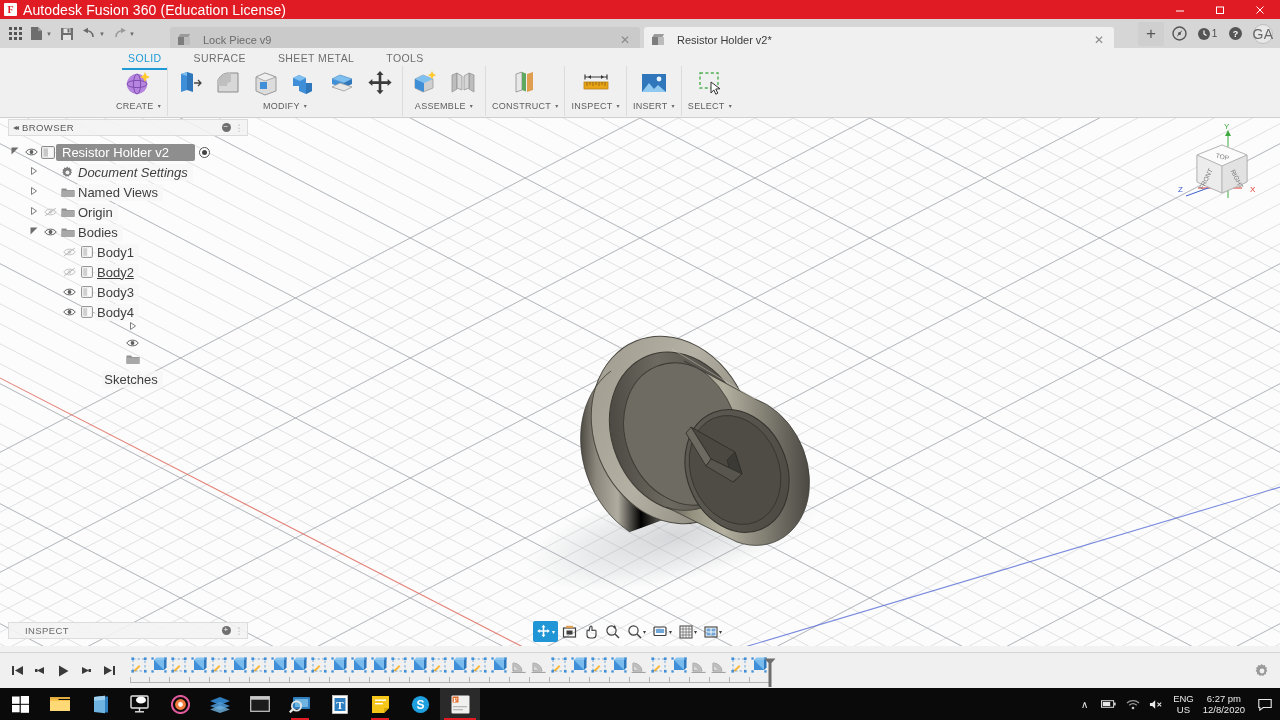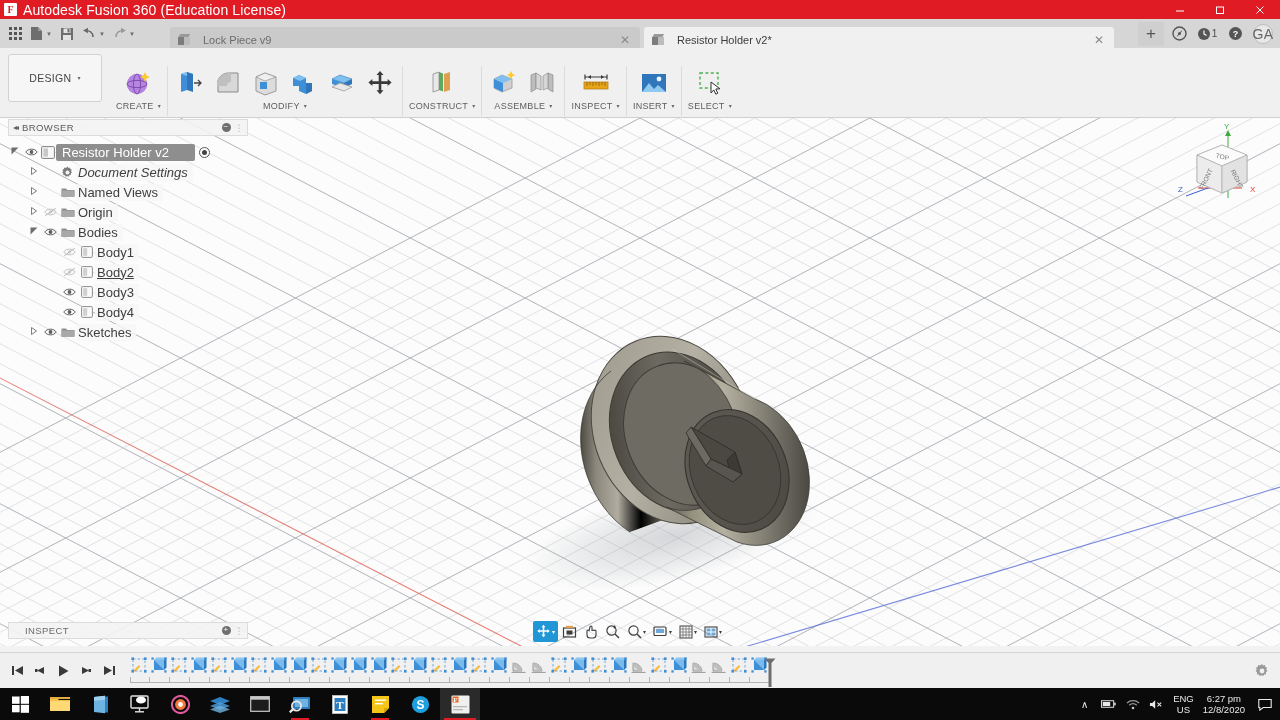--- a/index.html
+++ b/index.html
@@ -332,25 +332,27 @@
         <text x="7.5" y="11" font-size="9" fill="#fff" text-anchor="middle" font-family="Liberation Sans, sans-serif" font-weight="bold">?</text>
       </svg>
     </div>
     <div class="tr-btn">
       <span class="avatar">GA</span>
     </div>
   </div>
 
   <div class="ribbon">
 
-    <div class="design-box">
-      <span>DESIGN</span>
-      <span class="caret">▾</span>
-    </div>
-
+
+    <div class="ws-tabs">
+      <div class="ws-tab active">SOLID</div>
+      <div class="ws-tab">SURFACE</div>
+      <div class="ws-tab">SHEET METAL</div>
+      <div class="ws-tab">TOOLS</div>
+    </div>
 
     <div class="panels">
 
       <div class="panel">
         <div class="panel-icons">
           <div class="pbtn">
             <svg width="30" height="30" viewBox="0 0 30 30">
               <ellipse cx="14" cy="16" rx="10" ry="10" fill="#a06fd0"></ellipse>
               <path d="M4 16 a10 10 0 0 0 20 0 a10 10 0 0 0 -20 0" fill="#b585e0"></path>
               <ellipse cx="14" cy="16" rx="10" ry="3.6" fill="none" stroke="#7e4db0" stroke-width="1"></ellipse>
@@ -412,53 +414,53 @@
         <div class="panel-label">
           <span>MODIFY</span>
           <span class="caret">▾</span>
         </div>
       </div>
 
       <div class="panel">
         <div class="panel-icons">
           <div class="pbtn">
             <svg width="30" height="30" viewBox="0 0 30 30">
-              <path d="M6 6 l6 -2 v18 l-6 2 z" fill="#e8e8e8" stroke="#8e8e8e" stroke-width=".8"></path>
-              <path d="M12 4 l4 1.5 v18 l-4 -1.5 z" fill="#5fa85f"></path>
-              <path d="M17 6 l6 -2 v18 l-6 2 z" fill="#e09f50"></path>
-            </svg>
-          </div>
-        </div>
-        <div class="panel-label">
-          <span>CONSTRUCT</span>
-          <span class="caret">▾</span>
-        </div>
-      </div>
-
-      <div class="panel">
-        <div class="panel-icons">
-          <div class="pbtn">
-            <svg width="30" height="30" viewBox="0 0 30 30">
               <path d="M5 11 l8 -4 l10 4 v9 l-10 4 l-8 -4 z" fill="#cfcfcf" stroke="#9a9a9a" stroke-width=".8"></path>
               <path d="M5 11 l8 -4 l10 4 l-9 4 z" fill="#7fc0f0"></path>
               <path d="M5 11 l9 4 v9 l-9 -4 z" fill="#3f8fd8"></path>
               <path d="M22 3 l1.3 2.8 l2.8 1.3 l-2.8 1.3 l-1.3 2.8 l-1.3 -2.8 l-2.8 -1.3 l2.8 -1.3 z" fill="#ffc930"></path>
             </svg>
           </div>
           <div class="pbtn">
             <svg width="30" height="30" viewBox="0 0 30 30">
               <path d="M4 7 l5 -2 v16 l-5 3 z" fill="#bdbdbd" stroke="#8e8e8e" stroke-width=".7"></path>
               <path d="M9 5 l5 3 v14 l-5 -2 z" fill="#d6d6d6" stroke="#8e8e8e" stroke-width=".7"></path>
               <path d="M26 7 l-5 -2 v16 l5 3 z" fill="#bdbdbd" stroke="#8e8e8e" stroke-width=".7"></path>
               <path d="M21 5 l-5 3 v14 l5 -2 z" fill="#d6d6d6" stroke="#8e8e8e" stroke-width=".7"></path>
             </svg>
           </div>
         </div>
         <div class="panel-label">
           <span>ASSEMBLE</span>
+          <span class="caret">▾</span>
+        </div>
+      </div>
+
+      <div class="panel">
+        <div class="panel-icons">
+          <div class="pbtn">
+            <svg width="30" height="30" viewBox="0 0 30 30">
+              <path d="M6 6 l6 -2 v18 l-6 2 z" fill="#e8e8e8" stroke="#8e8e8e" stroke-width=".8"></path>
+              <path d="M12 4 l4 1.5 v18 l-4 -1.5 z" fill="#5fa85f"></path>
+              <path d="M17 6 l6 -2 v18 l-6 2 z" fill="#e09f50"></path>
+            </svg>
+          </div>
+        </div>
+        <div class="panel-label">
+          <span>CONSTRUCT</span>
           <span class="caret">▾</span>
         </div>
       </div>
 
       <div class="panel">
         <div class="panel-icons">
           <div class="pbtn">
             <svg width="30" height="30" viewBox="0 0 30 30">
               <path d="M4 9 h22 M4 6.5 v5 M26 6.5 v5" stroke="#3a3a3a" stroke-width="1.2" fill="none"></path>
               <path d="M7 9 l3 -2 v4 z M23 9 l-3 -2 v4 z" fill="#3a3a3a"></path>
@@ -885,21 +887,21 @@
             <circle cx="6.5" cy="5" r="1.9" fill="#5e5e5e"></circle>
           </svg></span>
         <span class="folder">
           <svg width="12" height="12" viewBox="0 0 12 12">
             <rect x="0.6" y="0.6" width="10.8" height="10.8" rx="1" fill="#fafafa" stroke="#8e8e8e" stroke-width="1"></rect>
             <path d="M2.2 2.2 h4 v7.6 h-4 z" fill="#d0d0d0"></path>
           </svg>
         </span>
         <span class="lbl">Body4</span>
       </div>
-      <div class="tnode" style="padding-left: 19px;">
+      <div class="tnode" style="padding-left: 19px; flex-direction: column;">
         <span class="twisty"><svg width="8" height="8" viewBox="0 0 8 8">
             <path d="M1.5 0.5 L6.5 4 L1.5 7.5 Z" fill="none" stroke="#7e7e7e" stroke-width="1"></path>
           </svg></span>
         <span class="eye"><svg width="13" height="10" viewBox="0 0 13 10">
             <path d="M0.8 5 C3 1.2 10 1.2 12.2 5 C10 8.8 3 8.8 0.8 5 Z" fill="none" stroke="#5e5e5e" stroke-width="1"></path>
             <circle cx="6.5" cy="5" r="1.9" fill="#5e5e5e"></circle>
           </svg></span>
         <span class="folder">
           <svg width="14" height="11" viewBox="0 0 14 11">
             <path d="M0.5 1.5 h4.5 l1.3 1.6 h7.2 v6.6 h-13 z" fill="#8f8f8f"></path>

